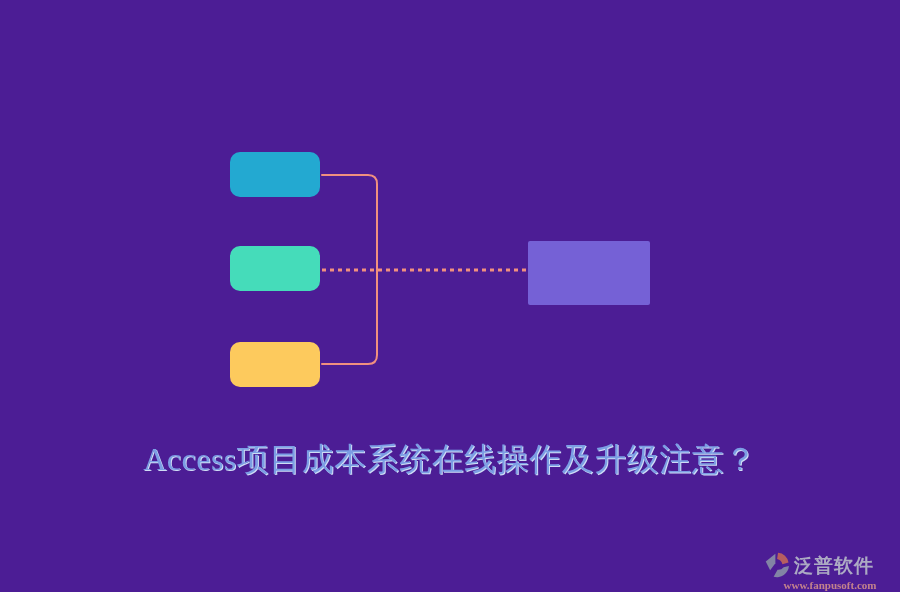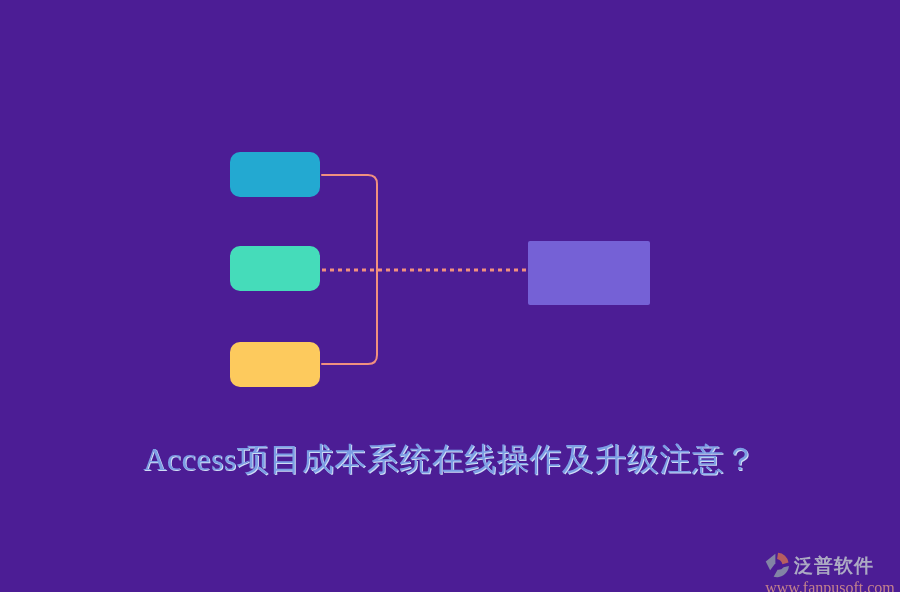--- a/index.html
+++ b/index.html
@@ -67,22 +67,22 @@
   }
   .logo-brand {
     font-size: 19px;
     font-weight: bold;
     letter-spacing: 1px;
     line-height: 1;
     margin-left: 2px;
     white-space: nowrap;
   }
   .logo-url {
-    font-size: 16px;
-    font-weight: normal;
+    font-size: 11px;
+    font-weight: bold;
     text-align: center;
     line-height: 1;
     margin-top: 1px;
     white-space: nowrap;
   }
 </style>
 </head>
 <body>
 
 <div class="stage">

